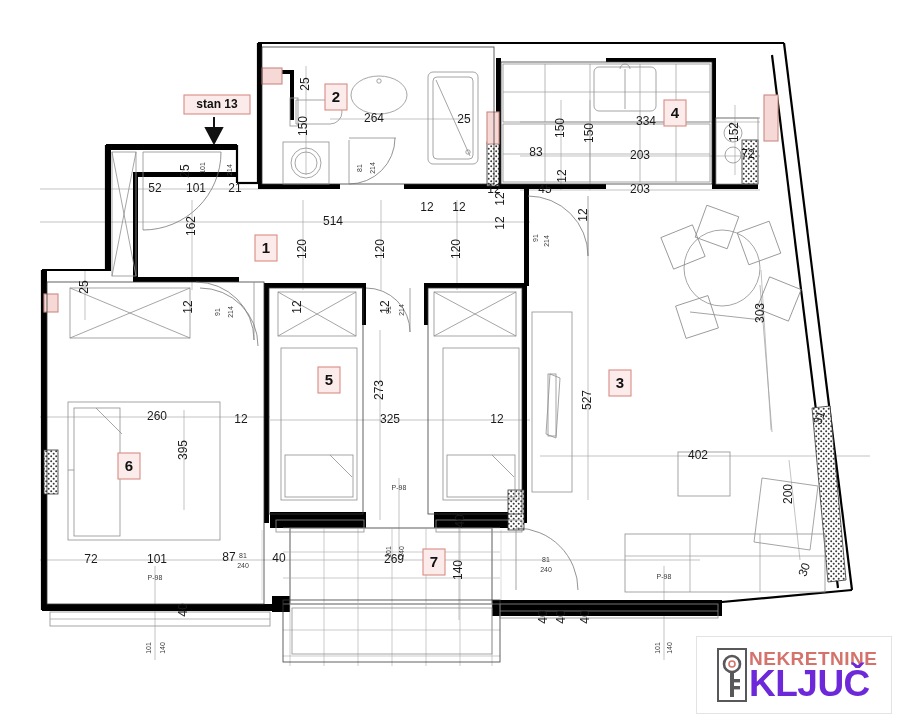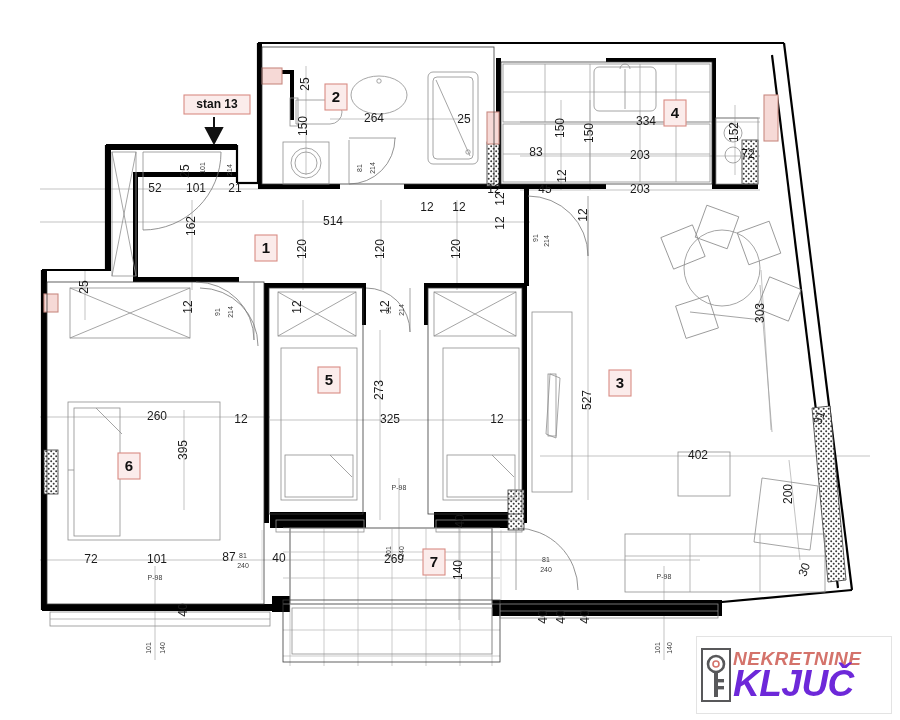--- a/index.html
+++ b/index.html
@@ -53,21 +53,21 @@
   .win{fill:#f6d9d6;stroke:#c98a82;stroke-width:1.1;}
   .boxlbl{fill:#fbeceb;stroke:#d98c84;stroke-width:1.1;}
 
   
   #logo{
     position:absolute;right:8px;bottom:6px;
     width:196px;height:78px;
     background:#ffffff;
     border:1px solid #e3e3e3;
     display:flex;align-items:center;justify-content:flex-start;
-    padding:0 4px;box-sizing:border-box;font-style:italic;
+    padding:0 20px;box-sizing:border-box;
   }
   #logo .key{width:30px;height:54px;flex:0 0 30px;}
   #logo .words{display:flex;flex-direction:column;line-height:1;margin-left:2px;}
   #logo .w1{
     font-family:"Liberation Sans", sans-serif;
     font-size:19px;font-weight:bold;color:#d4736b;
     letter-spacing:0.5px;
   }
   #logo .w2{
     font-family:"Liberation Sans", sans-serif;

